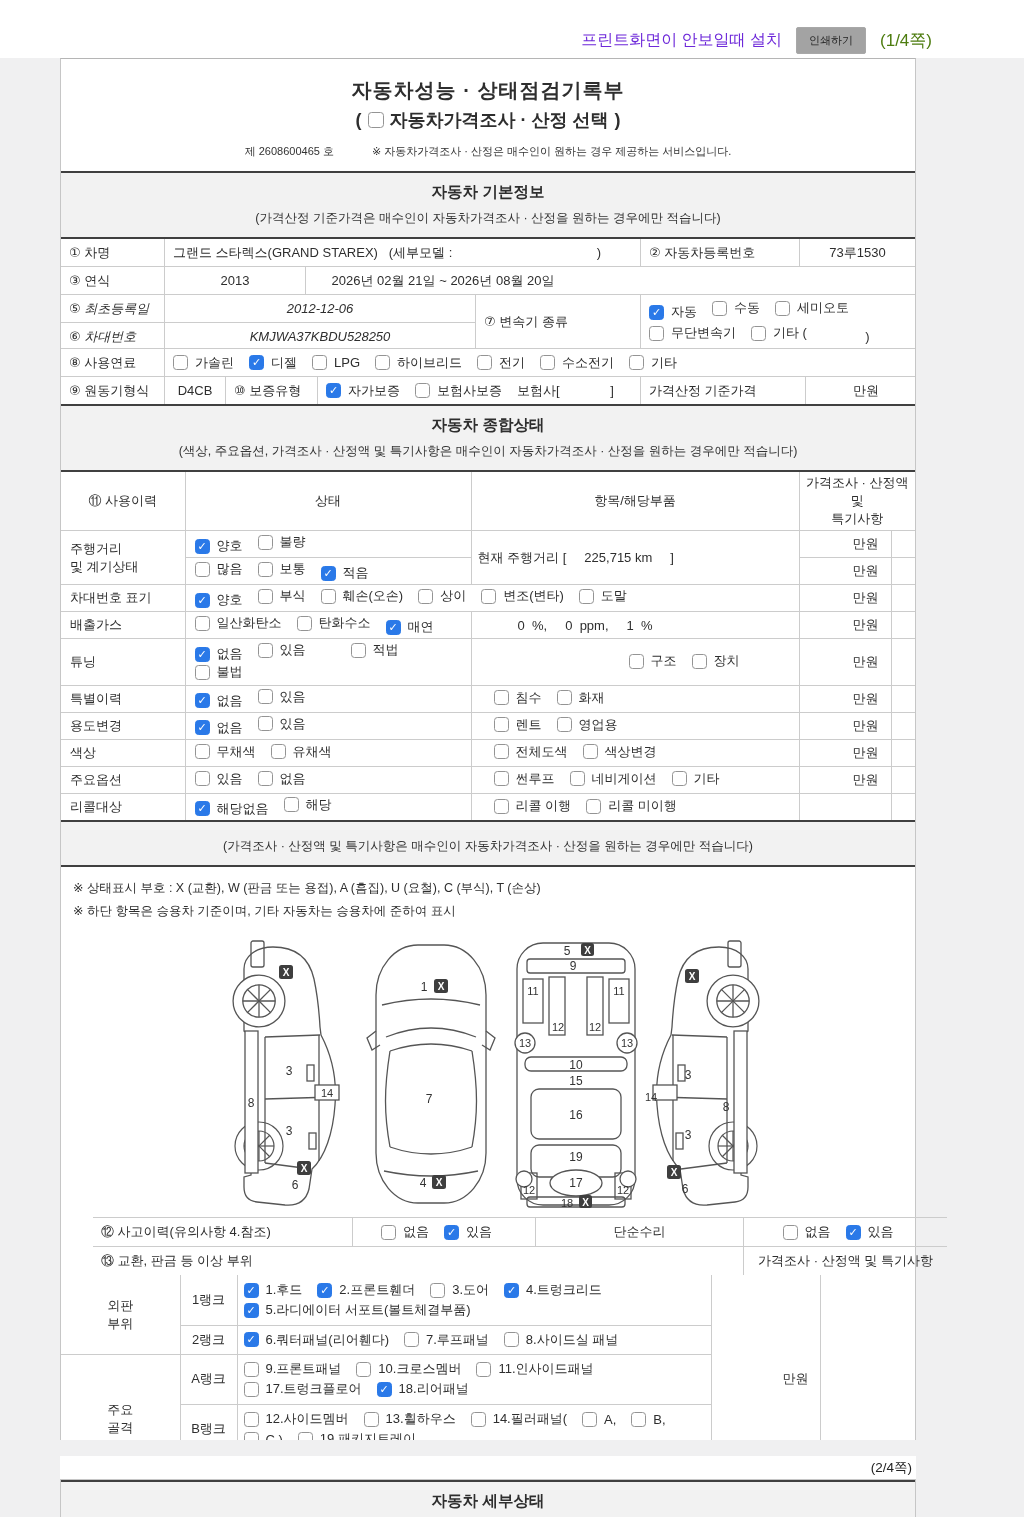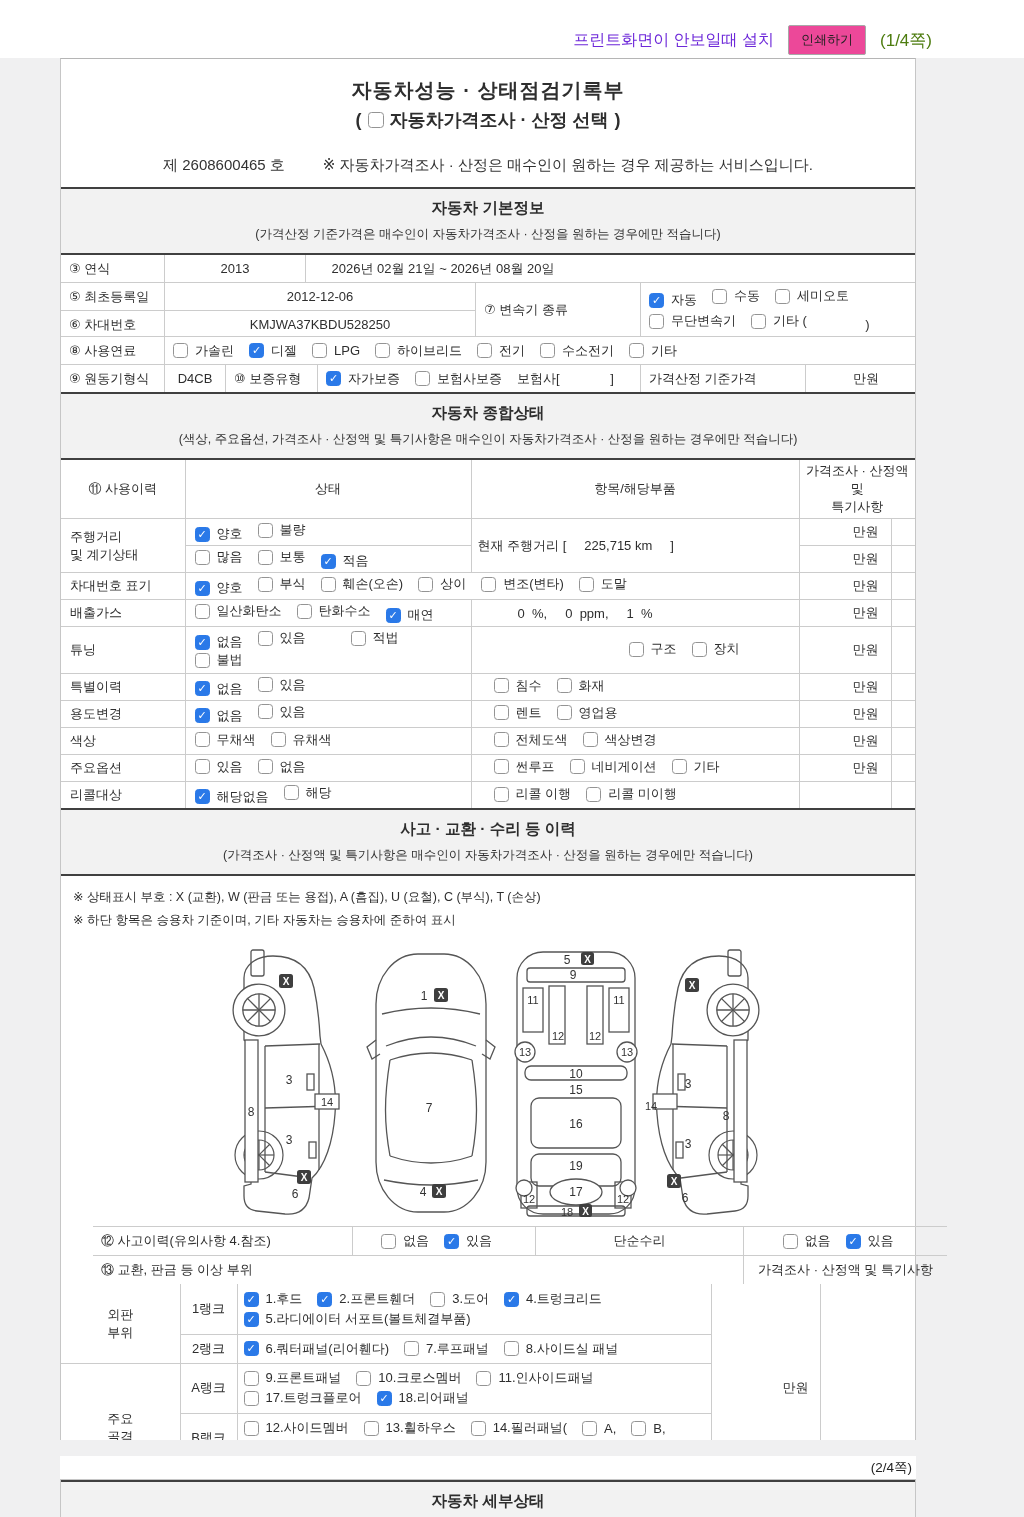--- a/index.html
+++ b/index.html
@@ -14,54 +14,54 @@
   .pre-line { white-space:pre-line; }
 
   
   .topbar {
     background:#fff; height:58px; width:1024px;
     display:flex; align-items:center; justify-content:flex-end;
     padding:26px 92px 4px 0; gap:14px;
   }
   .install { color:#6d28d9; font-size:16px; cursor:pointer; }
   .printbtn {
-    font-family:inherit; font-size:13px; color:#222;
-    background:#ec4899; border:1px solid #a8a8a8; border-radius:2px;
+    font-family:inherit; font-size:11px; color:#222;
+    background:#a3a3a3; border:1px solid #a8a8a8; border-radius:2px;
     padding:5px 12px; cursor:pointer;
   }
   .pageind { font-size:17px; color:#4d7c0f; }
 
   
   .sheet {
     width:856px; margin-left:60px; background:#fff;
     border:1px solid #c6c6c6; border-top:1px solid #b5b5b5;
     padding-bottom:20px;
   }
   .titleblock { text-align:center; padding:18px 0 12px; }
   .titleblock h1 { font-size:20px; letter-spacing:1px; }
   .title2 { font-size:18px; font-weight:bold; margin-top:4px;
             display:flex; align-items:center; justify-content:center; gap:6px; }
-  .docline { margin-top:24px; font-size:15px; color:#333;
+  .docline { margin-top:12px; font-size:11px; color:#333;
              display:flex; justify-content:center; gap:38px; }
 
   .sec-head {
     border-top:2px solid #404040; border-bottom:2px solid #404040;
     background:#f2f2f2; text-align:center; padding:9px 0 10px;
   }
   .sec-title { font-size:15.5px; font-weight:bold; }
   .sec-sub { font-size:12.5px; margin-top:7px; color:#333; }
 
   
   .frow { display:flex; width:854px; }
   .frow + .frow { border-top:1px solid #ccc; }
   .fc { display:flex; align-items:center; padding:0 8px; min-height:27px; }
   .fc + .fc, .bl { border-left:1px solid #ccc; }
   .lab { color:#2e2e2e; }
   .center { justify-content:center; }
-  .stack { display:flex; flex-direction:column; }
+  .stack { display:flex; flex-direction:column;font-style:italic; }
   .subrow { display:flex; height:27px; }
   .subrow + .subrow { border-top:1px solid #ccc; }
   .ckcol { flex-direction:column; align-items:flex-start; justify-content:center; gap:3px; }
   .rightpad { justify-content:flex-end; padding-right:36px; }
 
   
   .ck { display:inline-flex; align-items:center; gap:7px; margin-right:15px; white-space:nowrap; }
   .box {
     width:15px; height:15px; flex:0 0 15px;
     border:1.5px solid #949494; border-radius:3.5px; background:#fff;
@@ -137,20 +137,29 @@
       <span>※ 자동차가격조사 · 산정은 매수인이 원하는 경우 제공하는 서비스입니다.</span>
     </div>
   </div>
 
   <div class="sec-head">
     <div class="sec-title">자동차 기본정보</div>
     <div class="sec-sub">(가격산정 기준가격은 매수인이 자동차가격조사 · 산정을 원하는 경우에만 적습니다)</div>
   </div>
 
   <div>
+    <div class="frow">
+      <div class="fc lab" style="width:103px">① 차명</div>
+      <div class="fc" style="width:476px">
+        <span class="pre">그랜드 스타렉스(GRAND STAREX)</span>
+        <span class="pre">   (세부모델 :                                        )</span>
+      </div>
+      <div class="fc lab" style="width:159px">② 자동차등록번호</div>
+      <div class="fc center" style="width:116px">73루1530</div>
+    </div>
     <div class="frow">
       <div class="fc lab" style="width:103px">③ 연식</div>
       <div class="fc center" style="width:141px">2013</div>
       <div class="fc center" style="width:275px">2026년 02월 21일 ~ 2026년 08월 20일</div>
     </div>
     <div class="frow" style="height:54px">
       <div class="stack" style="width:414px">
         <div class="subrow">
           <div class="fc lab" style="width:103px">⑤ 최초등록일</div>
           <div class="fc center" style="width:311px">2012-12-06</div>
@@ -445,21 +454,20 @@
               <span class="box"></span>
               <span>리콜 미이행</span>
             </span></td>
       <td></td>
       <td></td>
     </tr>
   </tbody>
     </table>
 
   <div class="sec-head">
-    <div class="sec-title">사고 · 교환 · 수리 등 이력</div>
     <div class="sec-sub">(가격조사 · 산정액 및 특기사항은 매수인이 자동차가격조사 · 산정을 원하는 경우에만 적습니다)</div>
   </div>
 
   <div class="notes">
     <div>※ 상태표시 부호 : X (교환), W (판금 또는 용접), A (흠집), U (요철), C (부식), T (손상)</div>
     <div>※ 하단 항목은 승용차 기준이며, 기타 자동차는 승용차에 준하여 표시</div>
   </div>
 
   <svg class="carsvg" width="590" height="278" viewBox="0 0 590 278">
     <defs>

